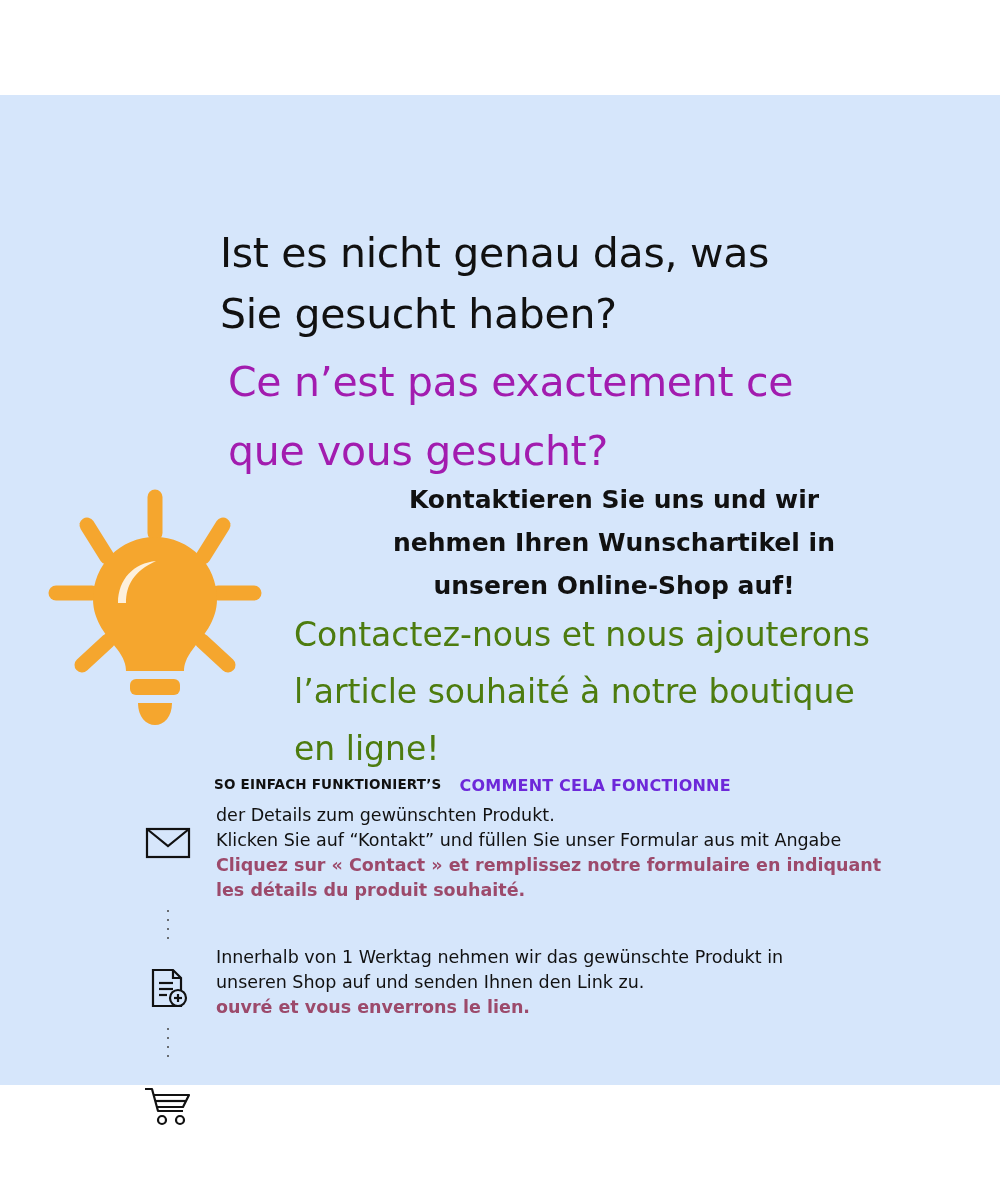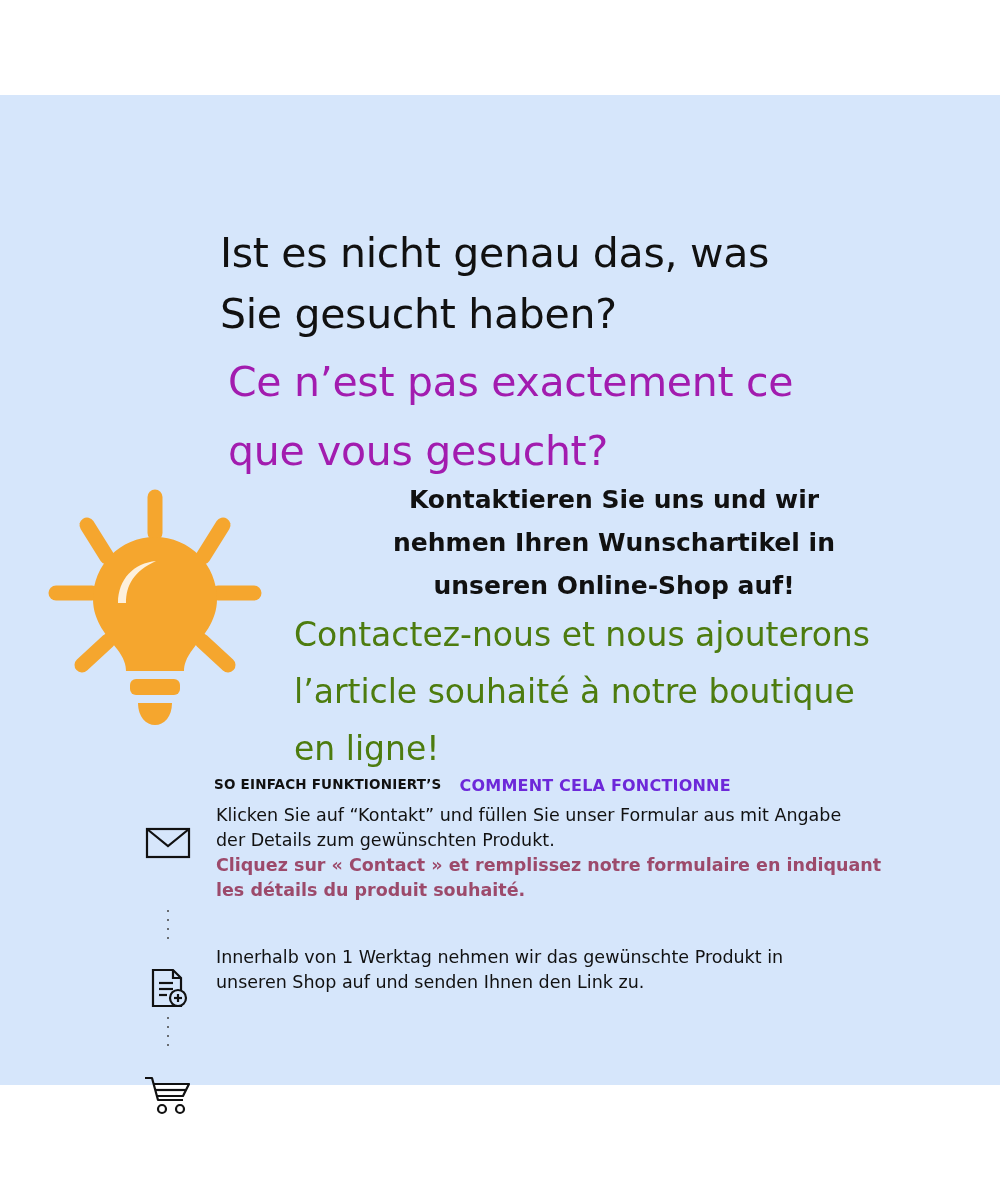--- a/index.html
+++ b/index.html
@@ -206,22 +206,22 @@
   <div class="steps">
 
     <div class="step">
       <div class="step-icon">
         <svg width="46" height="36" viewBox="0 0 46 36" xmlns="http://www.w3.org/2000/svg">
           <rect x="2" y="4" width="42" height="28" fill="none" stroke="#111111" stroke-width="2.2"></rect>
           <polyline points="2,4 23,21 44,4" fill="none" stroke="#111111" stroke-width="2.2"></polyline>
         </svg>
       </div>
       <div class="step-text">
+        <p class="de">der Details zum gewünschten Produkt.</p>
         <p class="de">Klicken Sie auf “Kontakt” und füllen Sie unser Formular aus mit Angabe</p>
-        <p class="de">der Details zum gewünschten Produkt.</p>
         <p class="fr">Cliquez sur « Contact » et remplissez notre formulaire en indiquant</p>
         <p class="fr">les détails du produit souhaité.</p>
       </div>
     </div>
 
     <div class="connector">
       <div class="dots">
         <span></span>
         <span></span>
         <span></span>
@@ -238,20 +238,21 @@
           <line x1="12" y1="22" x2="26" y2="22" stroke="#111111" stroke-width="2.2"></line>
           <line x1="12" y1="28" x2="20" y2="28" stroke="#111111" stroke-width="2.2"></line>
           <circle cx="31" cy="31" r="8" fill="#d6e6fb" stroke="#111111" stroke-width="2.2"></circle>
           <line x1="31" y1="27" x2="31" y2="35" stroke="#111111" stroke-width="2.2"></line>
           <line x1="27" y1="31" x2="35" y2="31" stroke="#111111" stroke-width="2.2"></line>
         </svg>
       </div>
       <div class="step-text">
         <p class="de">Innerhalb von 1 Werktag nehmen wir das gewünschte Produkt in</p>
         <p class="de">unseren Shop auf und senden Ihnen den Link zu.</p>
+        <p class="fr">ouvré et vous enverrons le lien.</p>
       </div>
     </div>
 
     <div class="connector">
       <div class="dots">
         <span></span>
         <span></span>
         <span></span>
         <span></span>
       </div>

